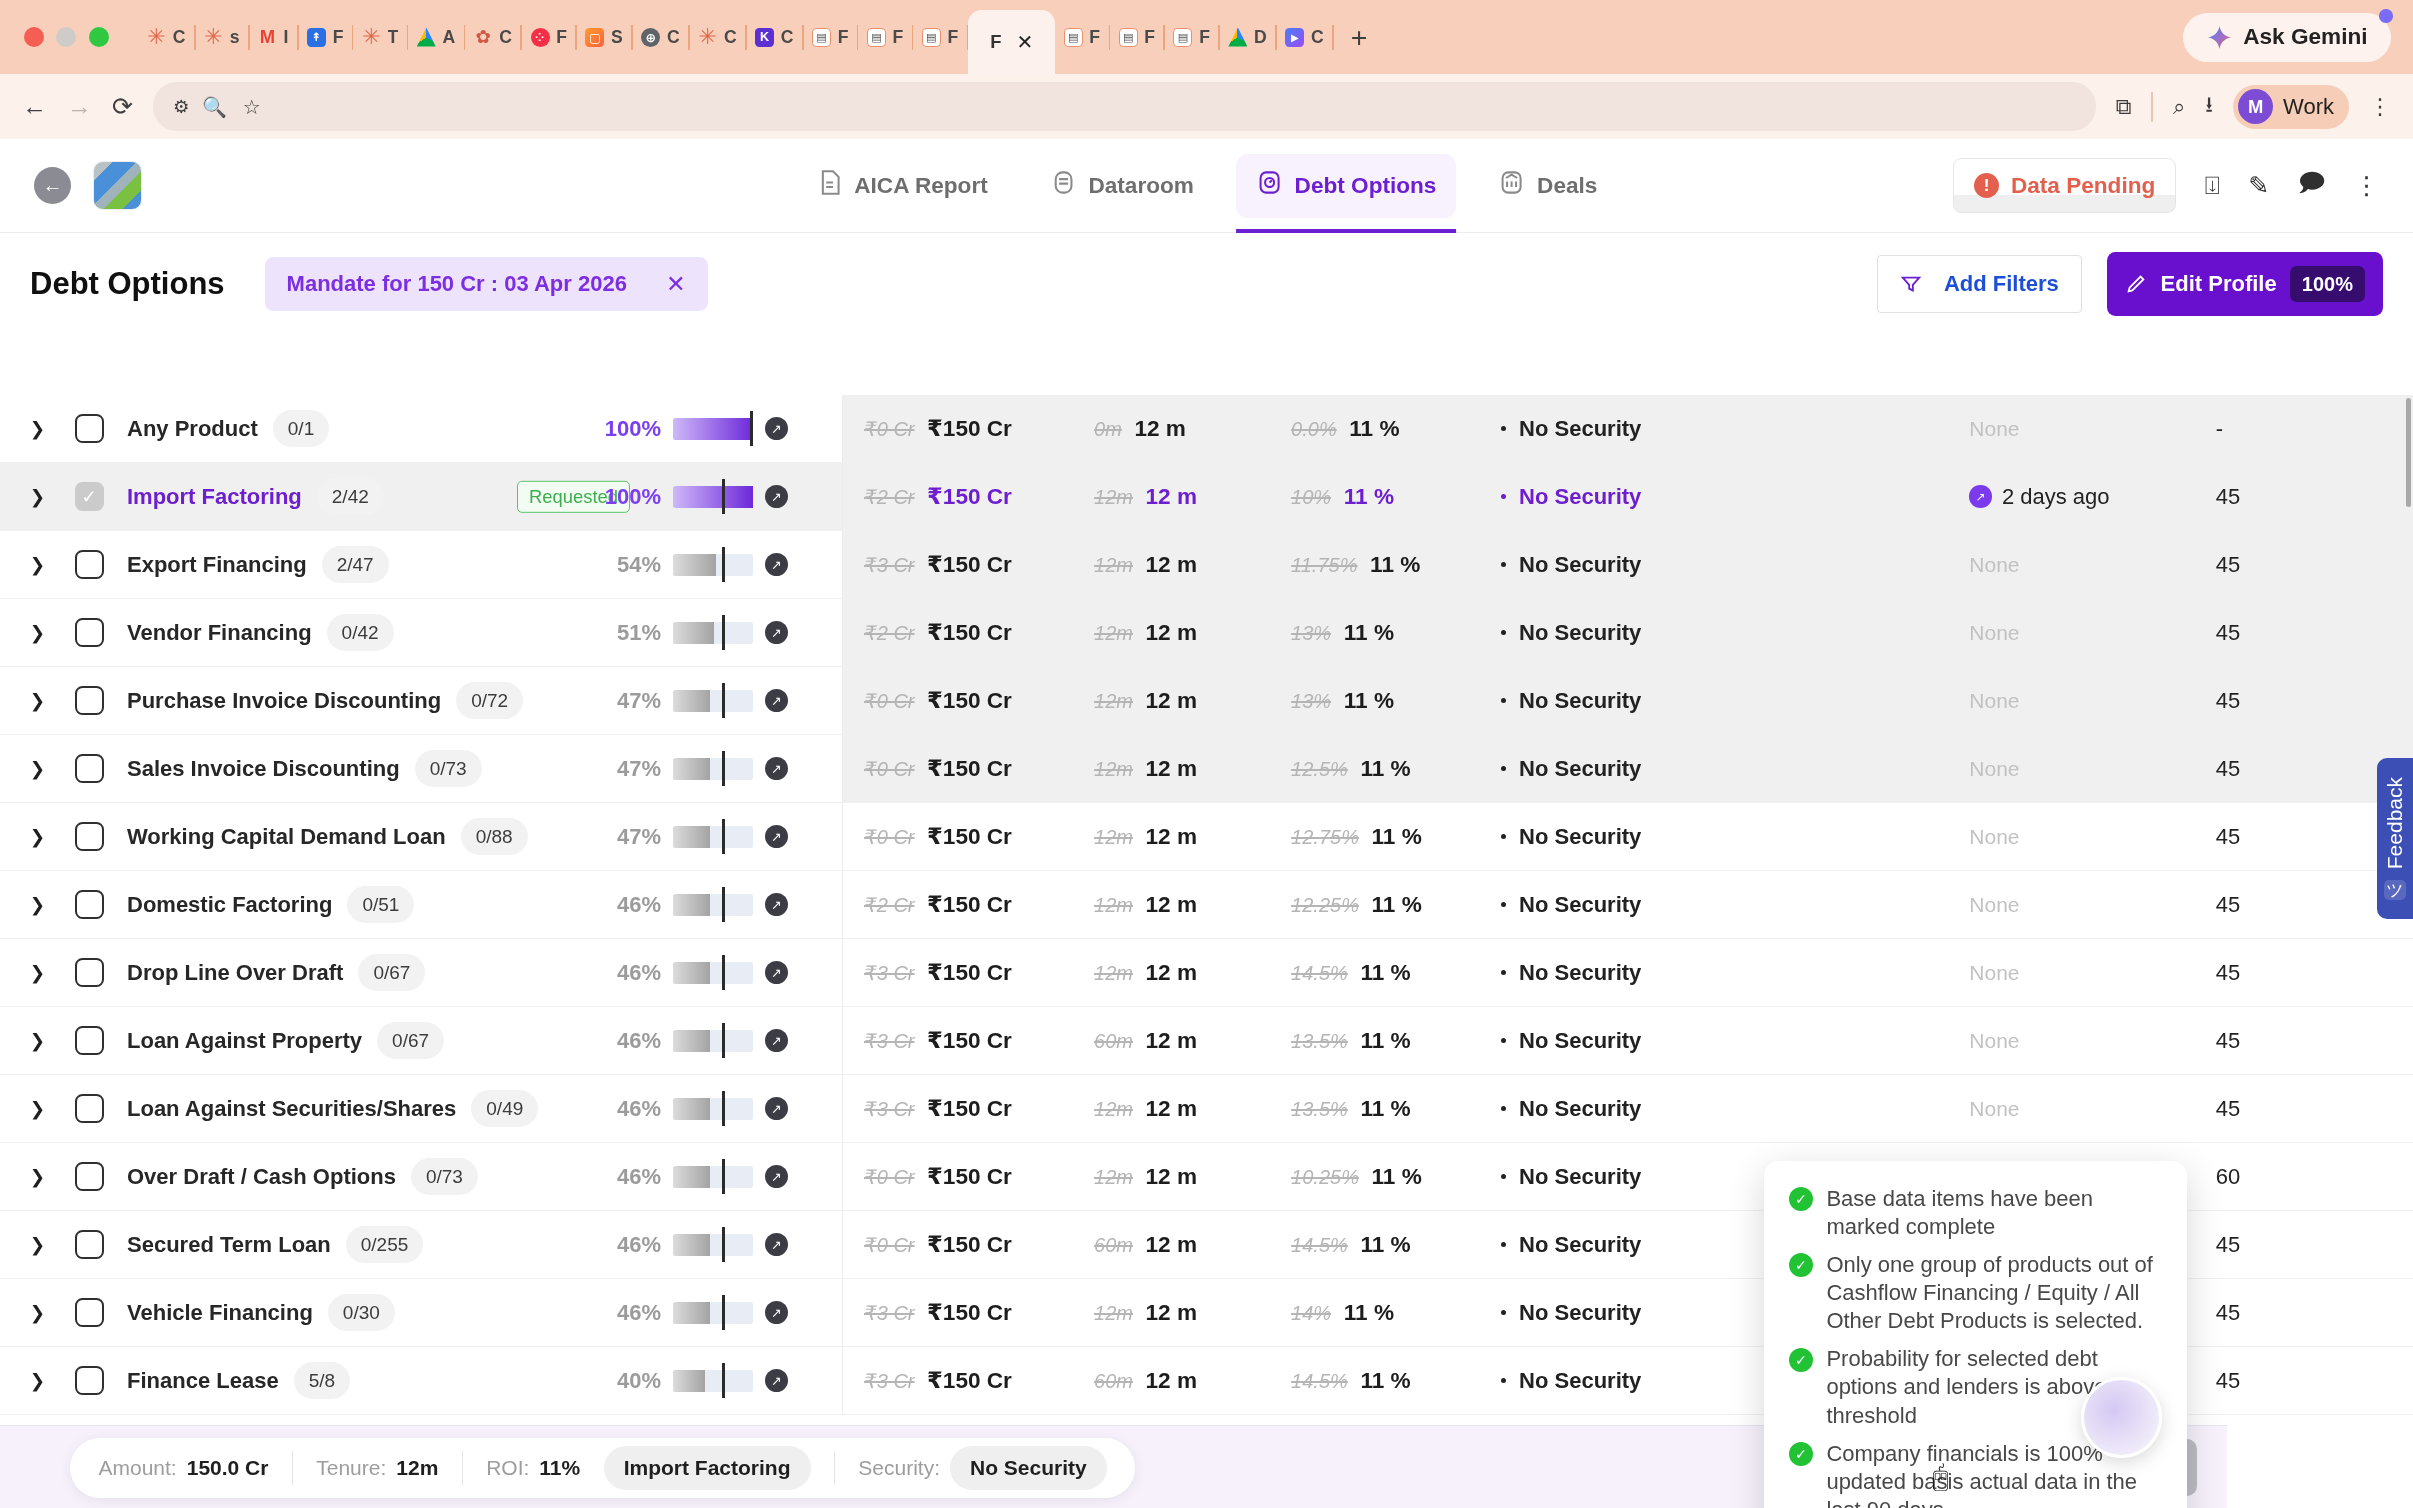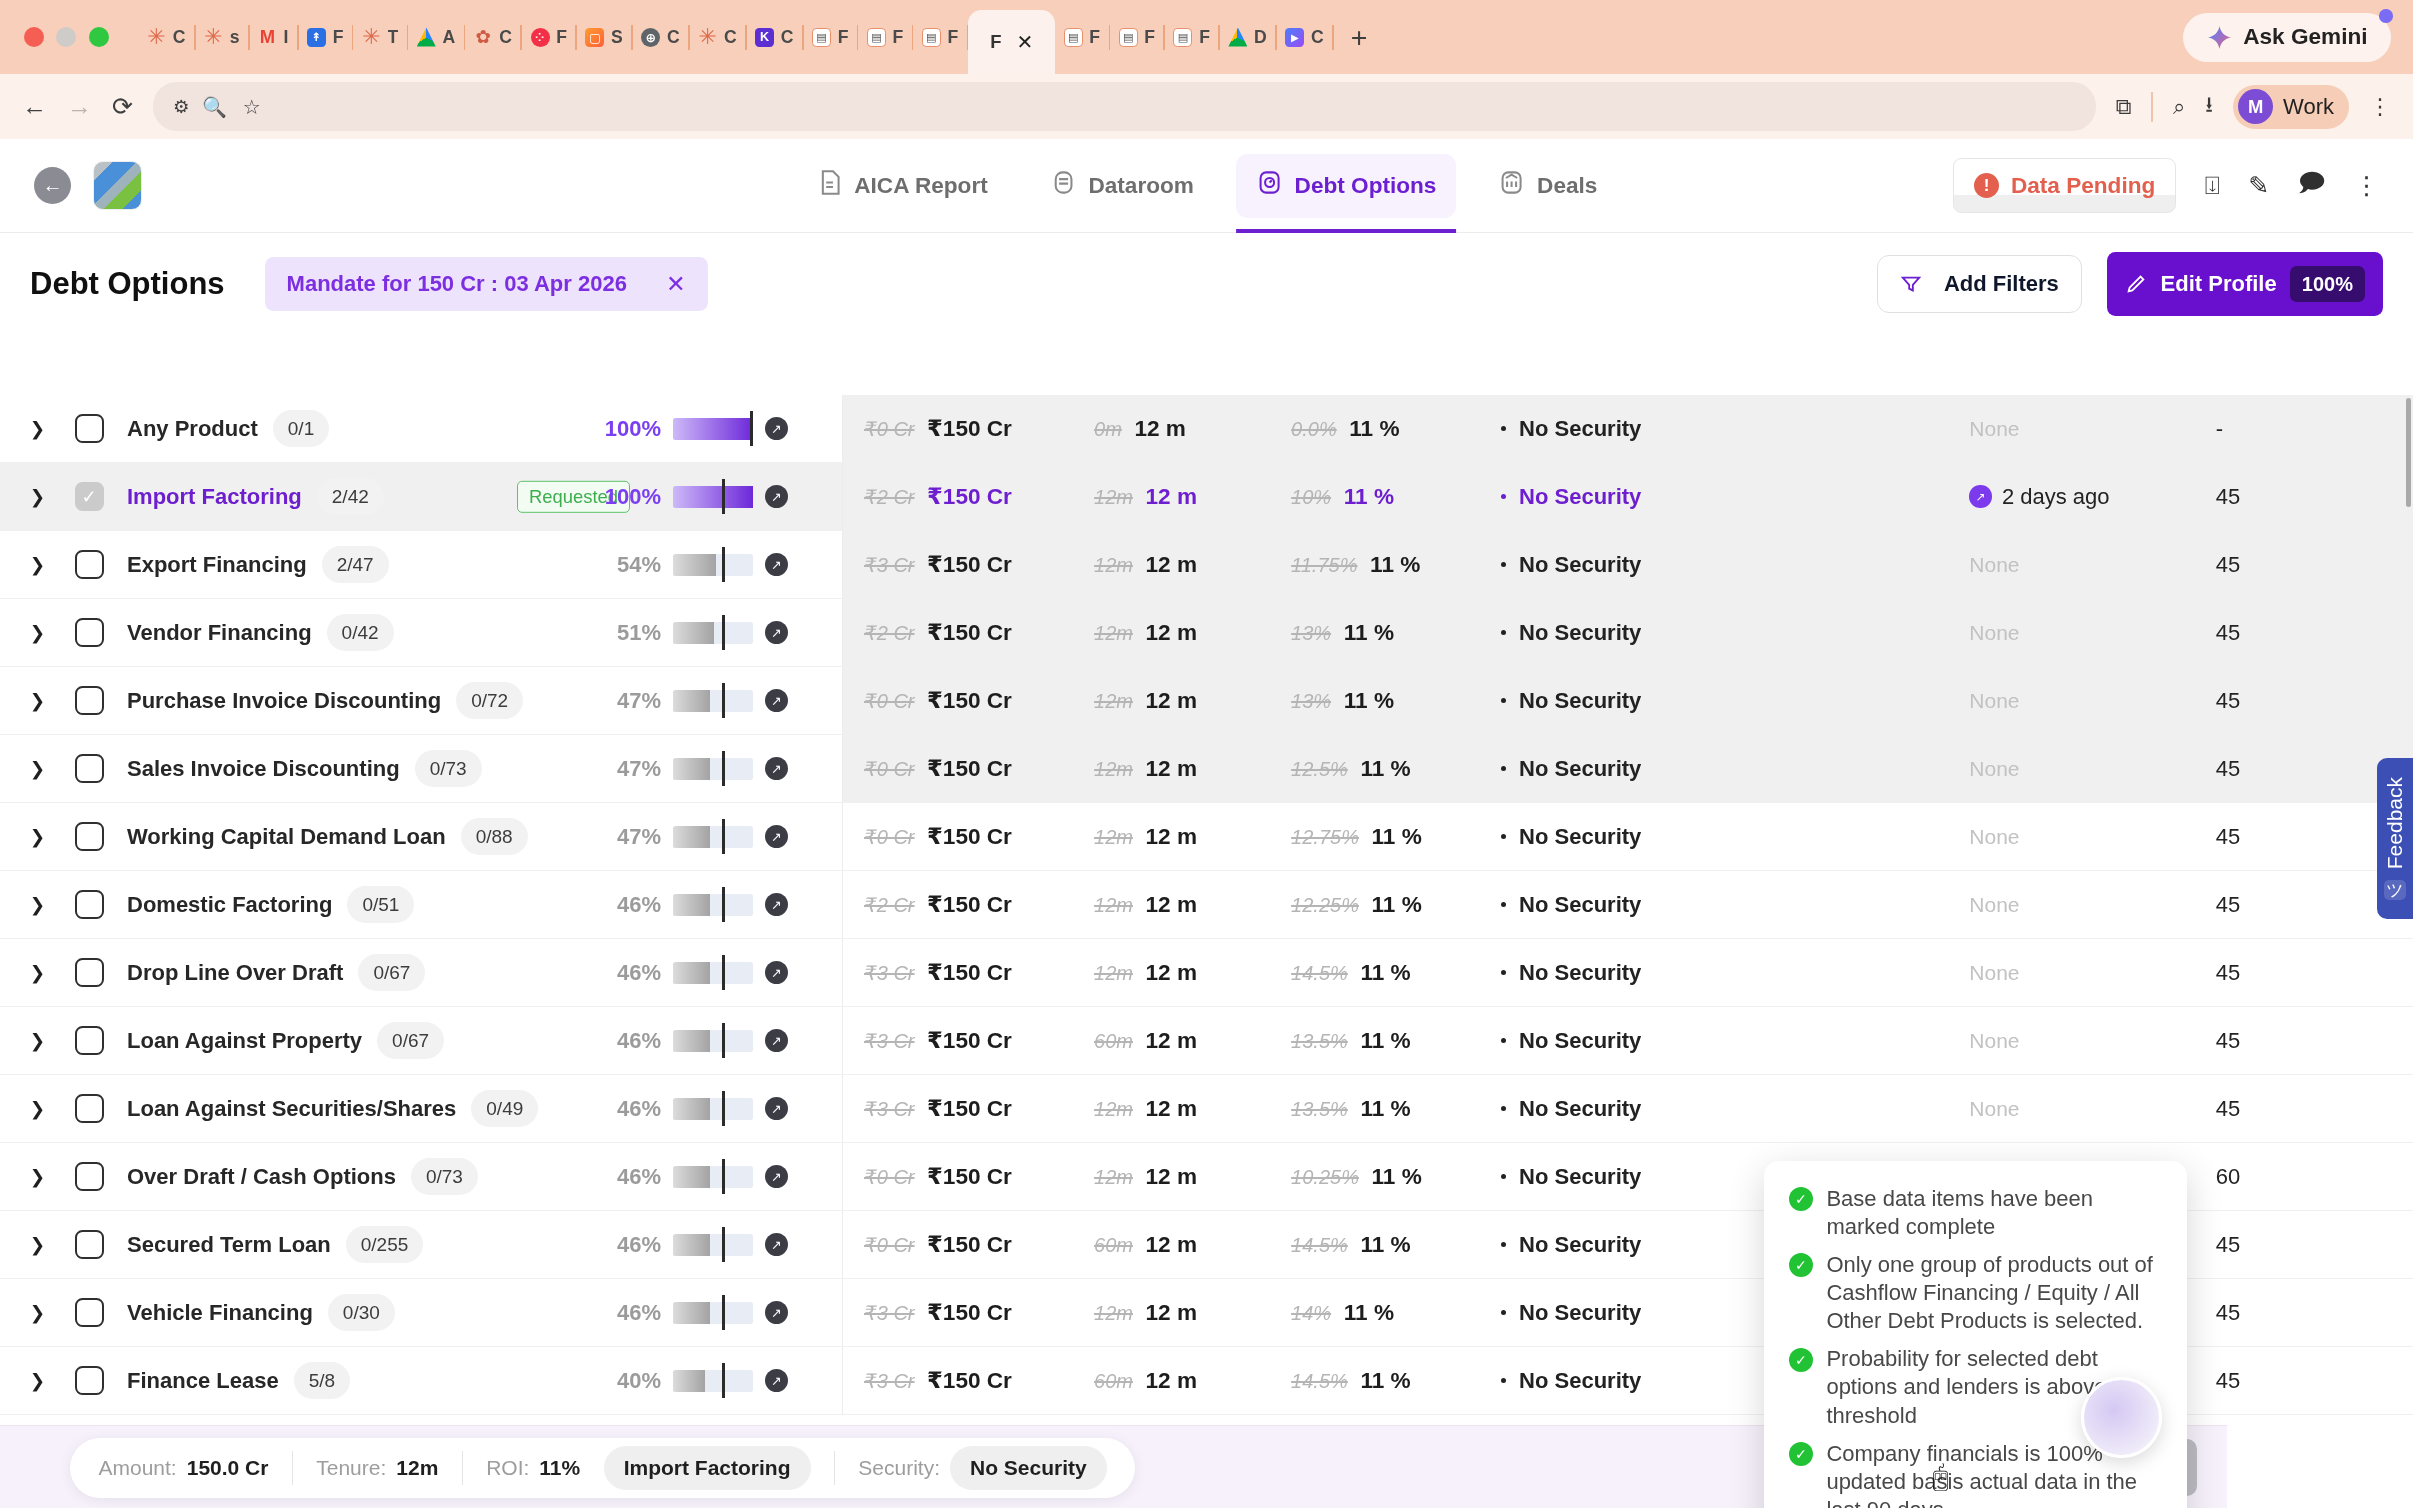--- a/index.html
+++ b/index.html
@@ -71,21 +71,21 @@
 
   
   .pagebar { position:absolute; left:0; top:233px; width:2413px; height:102px; background:#fff; display:flex; align-items:center; padding:0 30px; }
   .pagetitle { font-size:31px; font-weight:800; color:#101010; }
   .mandatechip { margin-left:40px; background:#eee3fc; border-radius:8.4px; display:flex; align-items:center; gap:39px; padding:13.4px 22px; }
   .mandatechip span { color:#7c2fe0; font-size:22px; font-weight:600; }
   .mandatechip .x { color:#7c2fe0; font-size:23.5px; font-weight:700; }
   .pb-right { margin-left:auto; display:flex; align-items:center; gap:25px; }
   .lastupdated { font-size:21px; color:#8f8f8f; }
   .lastupdated b { color:#2f2f2f; }
-  .addfilters { display:flex; align-items:center; gap:22px; background:#fff; border:0.8px solid #e0e0e0; border-radius:12px; padding:15px 22px; color:#0f172a; font-size:22px; font-weight:700; }
+  .addfilters { display:flex; align-items:center; gap:22px; background:#fff; border:0.8px solid #e0e0e0; border-radius:4px; padding:15px 22px; color:#1d4ed8; font-size:22px; font-weight:700; }
   .editprofile { display:flex; align-items:center; gap:13.4px; background:#690fce; border:none; border-radius:8.4px; padding:13.4px 18.4px; color:#fff; font-size:22px; font-weight:700; }
   .ep-badge { background:#360d6e; border-radius:6.7px; padding:6.7px 11.7px; font-size:20px; color:#fff; }
 
   
   .thead { position:absolute; left:0; top:335px; width:2413px; height:59px; background:#fbfbfb; border-bottom:0.8px solid #e9e9e9; font-size:21px; color:#6a6a6a; }
   .thead span { position:absolute; top:18.4px; }
   .rows { position:absolute; left:0; top:395px; width:2413px; }
   .row { position:relative; width:2413px; height:68px; border-bottom:0.8px solid #f0f0f0; }
   .rowleft { position:absolute; left:0; top:0; width:842px; height:100%; display:flex; align-items:center; background:#fff; }
   .rowright { position:absolute; left:842px; top:0; width:1571px; height:100%; display:flex; align-items:center; background:#fff; border-left:0.8px solid #ececec; }

